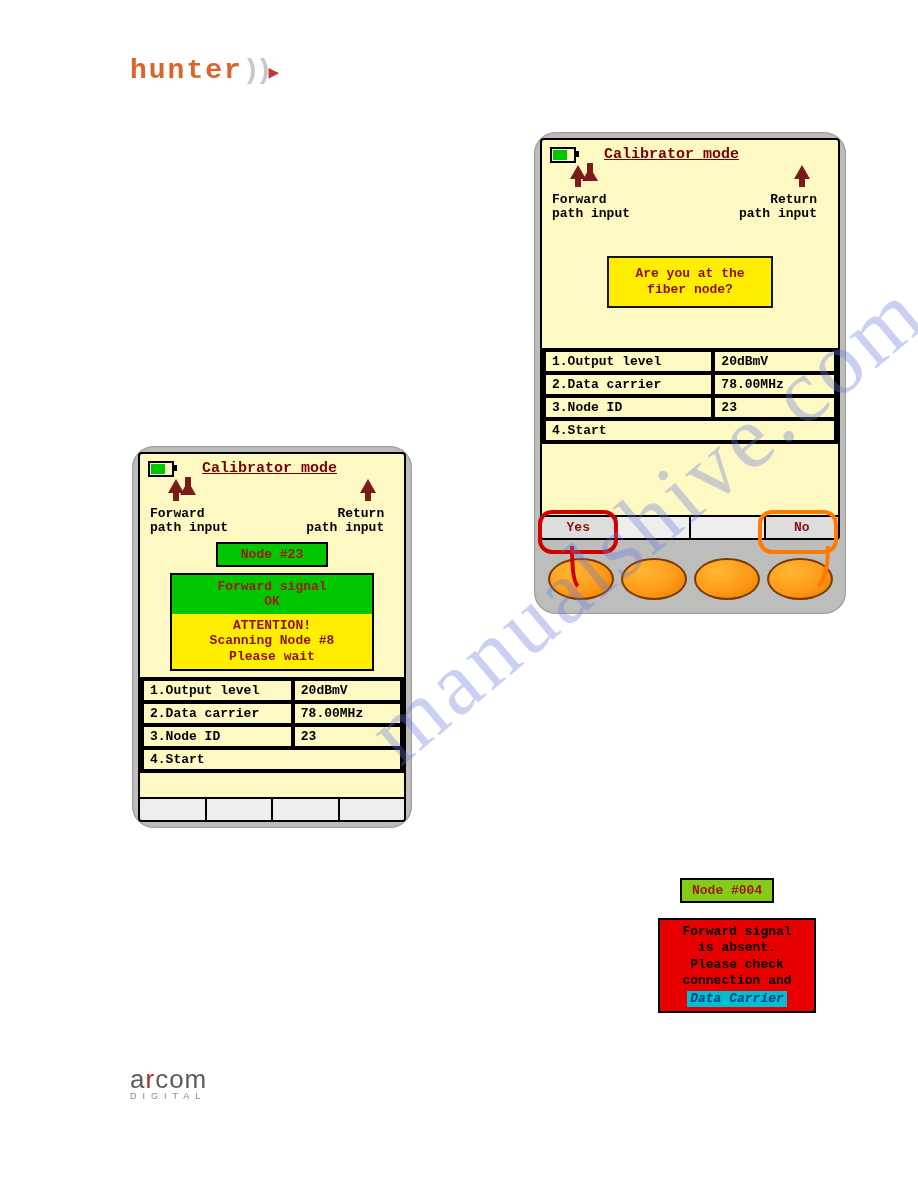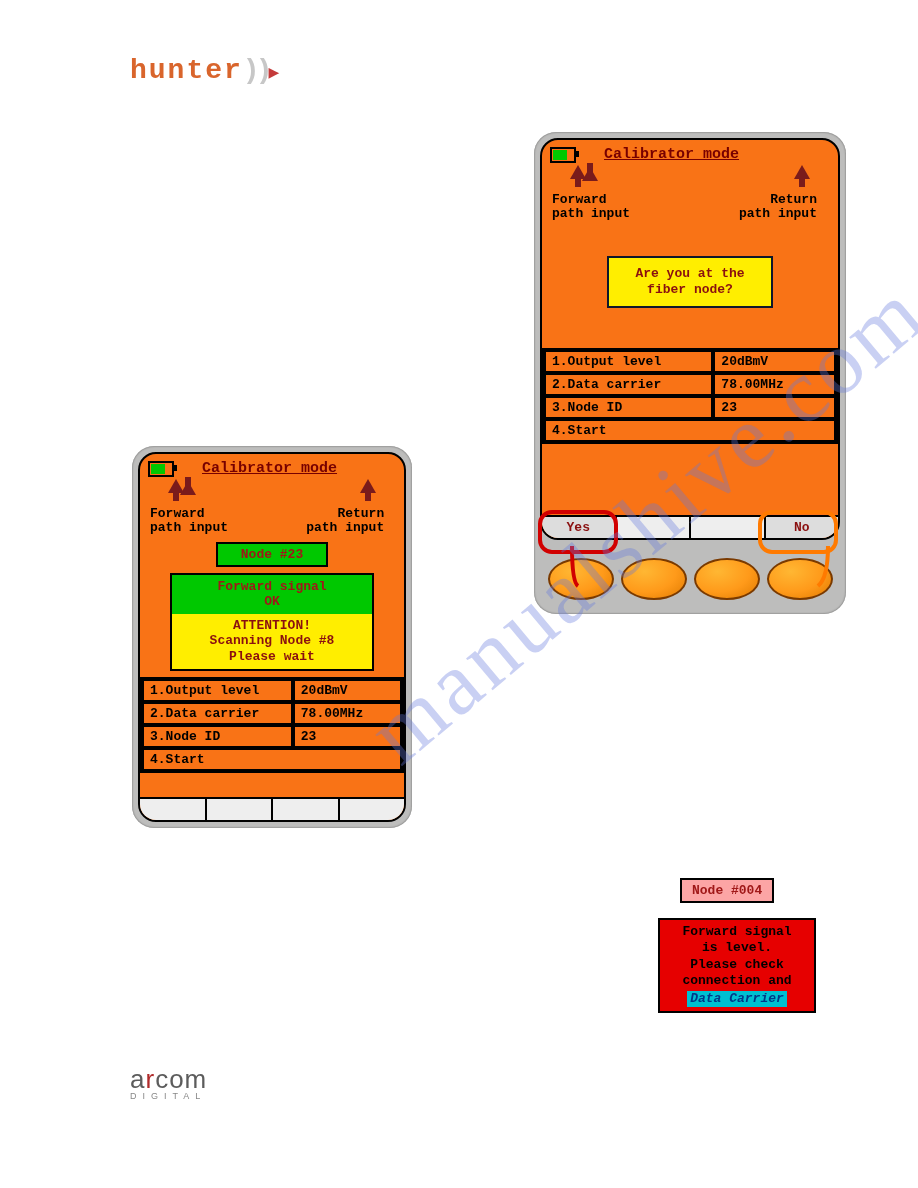--- a/index.html
+++ b/index.html
@@ -43,23 +43,23 @@
 
   
   .device {
     position: absolute;
     background: #bdbdbc;
     border-radius: 22px;
     padding: 6px;
     box-shadow: 0 0 2px #555 inset;
   }
   .screen {
-    background: #f97316;
+    background: #fef9c3;
     border: 2px solid #000;
-    border-radius: 18px;
+    border-radius: 4px;
     width: 100%;
     box-sizing: border-box;
     overflow: hidden;
     font-family: "Courier New", monospace;
     font-weight: 700;
     font-size: 14px;
   }
 
   .titlebar {
     display: flex;
@@ -164,21 +164,21 @@
   .callout.red { border:4px solid #d10000; }
   .callout.orange { border:4px solid #ff7a00; }
   .lead {
     position:absolute;
     pointer-events:none;
   }
 
   
   .node-pill {
     position:absolute;
-    background:#fca5a5;
+    background:#84cc16;
     border:2px solid #000;
     color:#a01818;
     font-family:"Courier New",monospace;
     font-weight:700;
     font-size:13px;
     padding:3px 10px;
   }
   .errbox {
     position:absolute;
     background:#e60000;
@@ -345,21 +345,21 @@
 
   <svg class="lead" style="left:0;top:0;" width="300" height="490">
     <path d="M38,414 Q38,450 44,454" stroke="#d10000" stroke-width="4" fill="none"></path>
     <path d="M294,414 Q294,446 284,454" stroke="#ff7a00" stroke-width="4" fill="none"></path>
   </svg>
 </div>
 
 <div class="node-pill" style="left:680px; top:878px;">Node #004</div>
 <div class="errbox" style="left:658px; top:918px;">
   <span>Forward signal</span><br>
-  <span>is level.</span><br>
+  <span>is absent.</span><br>
   <span>Please check</span><br>
   <span>connection and</span><br>
   <span class="dc">Data Carrier</span>
 </div>
 
 <div class="logo-bot">
   <div class="big">
     <span>a</span><span class="r">r</span><span>com</span>
   </div>
   <div class="sml">DIGITAL</div>

